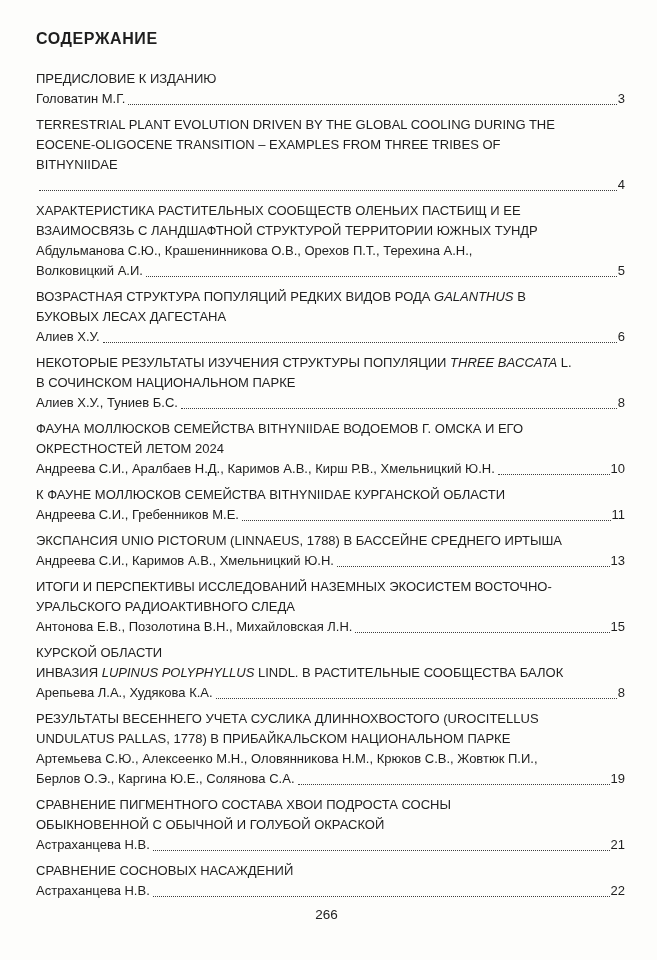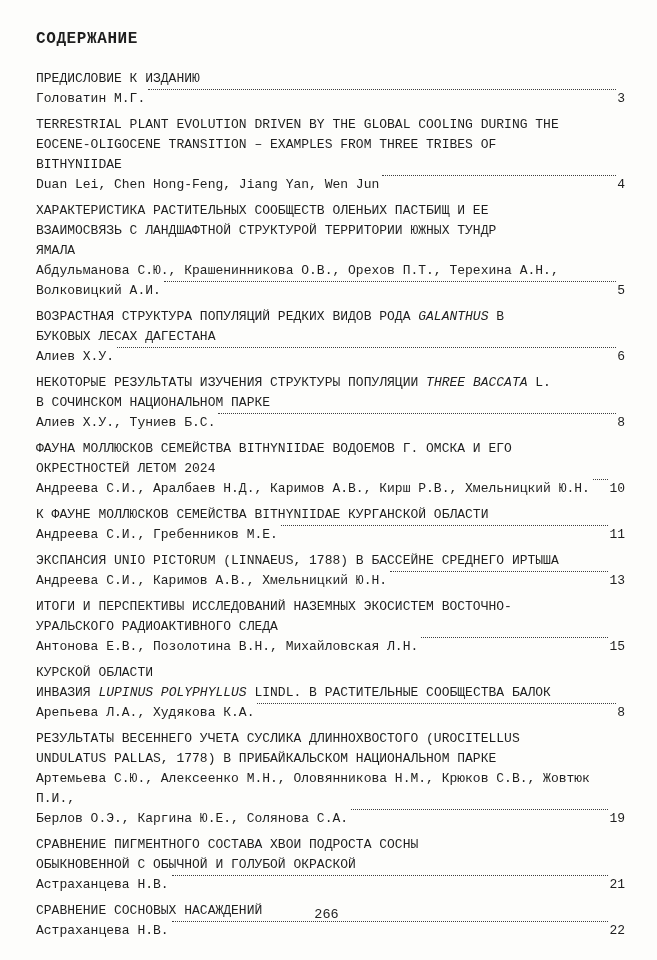--- a/index.html
+++ b/index.html
@@ -6,21 +6,21 @@
     margin: 0;
     padding: 0;
     background: #fdfdfb;
   }
   .page {
     position: relative;
     width: 657px;
     height: 960px;
     box-sizing: border-box;
     background: #fdfdfb;
-    font-family: Liberation Mono, monospace;
+    font-family: Liberation Sans, sans-serif;
     color: #1e1e1e;
     padding: 30px 32px 0 36px;
     overflow: hidden;
   }
   .heading {
     font-size: 16px;
     font-weight: 700;
     letter-spacing: 0.6px;
     margin: 0 0 21px 0;
   }
@@ -30,21 +30,21 @@
     font-size: 13px;
     line-height: 20px;
   }
   .title-line {
     white-space: nowrap;
   }
   .italic { font-style: italic; text-align: center; }
   .authors-line { }
   .authors-last {
     display: flex;
-    align-items: flex-start;
+    align-items: flex-end;
   }
   .authors-text { white-space: nowrap; }
   .dots {
     flex: 1 1 auto;
     min-width: 12px;
     border-bottom: 1.6px dotted #3d3d3d;
     margin: 0 1px 4px 3px;
   }
   .page-num { }
   .footer {
@@ -77,32 +77,30 @@
   </div>
 
   <div class="entry">
     <div class="entry-title">
           <div class="title-line"><span>TERRESTRIAL PLANT EVOLUTION DRIVEN BY THE GLOBAL COOLING DURING THE</span></div>
           <div class="title-line"><span>EOCENE-OLIGOCENE TRANSITION – EXAMPLES FROM THREE TRIBES OF</span></div>
           <div class="title-line"><span>BITHYNIIDAE</span></div>
         </div>
     <div class="entry-authors">
           <div class="authors-line authors-last">
-            <span class="authors-text">Duan Lei, Chen Hong-Feng, Jiang Yan, Wen Jun</span>
             <span class="dots"></span>
             <span class="page-num">4</span>
           </div>
         </div>
   </div>
 
   <div class="entry">
     <div class="entry-title">
           <div class="title-line"><span>ХАРАКТЕРИСТИКА РАСТИТЕЛЬНЫХ СООБЩЕСТВ ОЛЕНЬИХ ПАСТБИЩ И ЕЕ</span></div>
           <div class="title-line"><span>ВЗАИМОСВЯЗЬ С ЛАНДШАФТНОЙ СТРУКТУРОЙ ТЕРРИТОРИИ ЮЖНЫХ ТУНДР</span></div>
-          <div class="title-line"><span>ЯМАЛА</span></div>
         </div>
     <div class="entry-authors">
           <div class="authors-line">Абдульманова С.Ю., Крашенинникова О.В., Орехов П.Т., Терехина А.Н.,</div>
           <div class="authors-line authors-last">
             <span class="authors-text">Волковицкий А.И.</span>
             <span class="dots"></span>
             <span class="page-num">5</span>
           </div>
         </div>
   </div>

